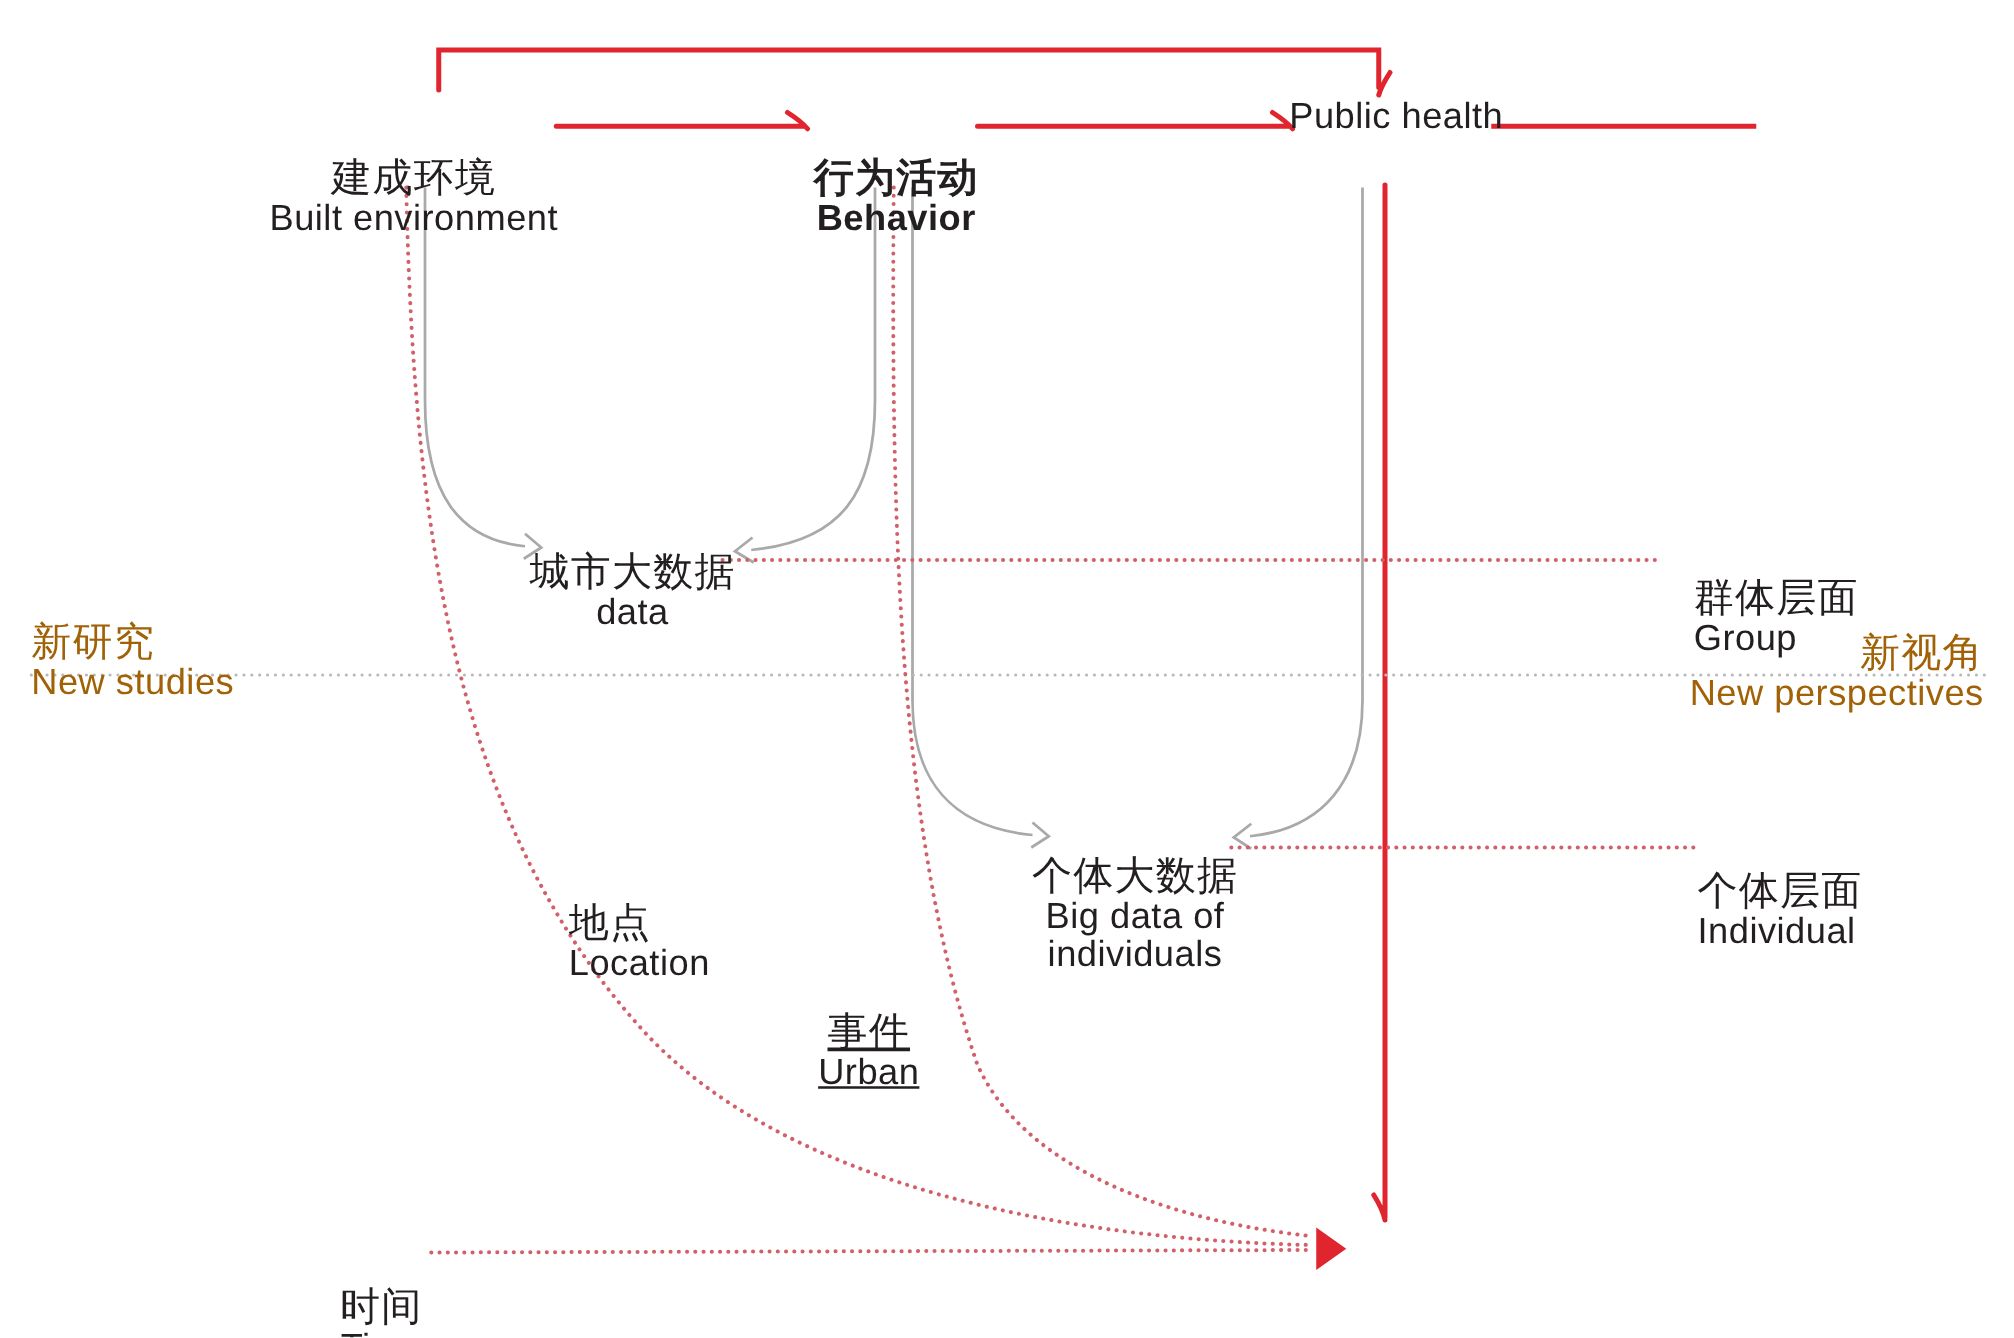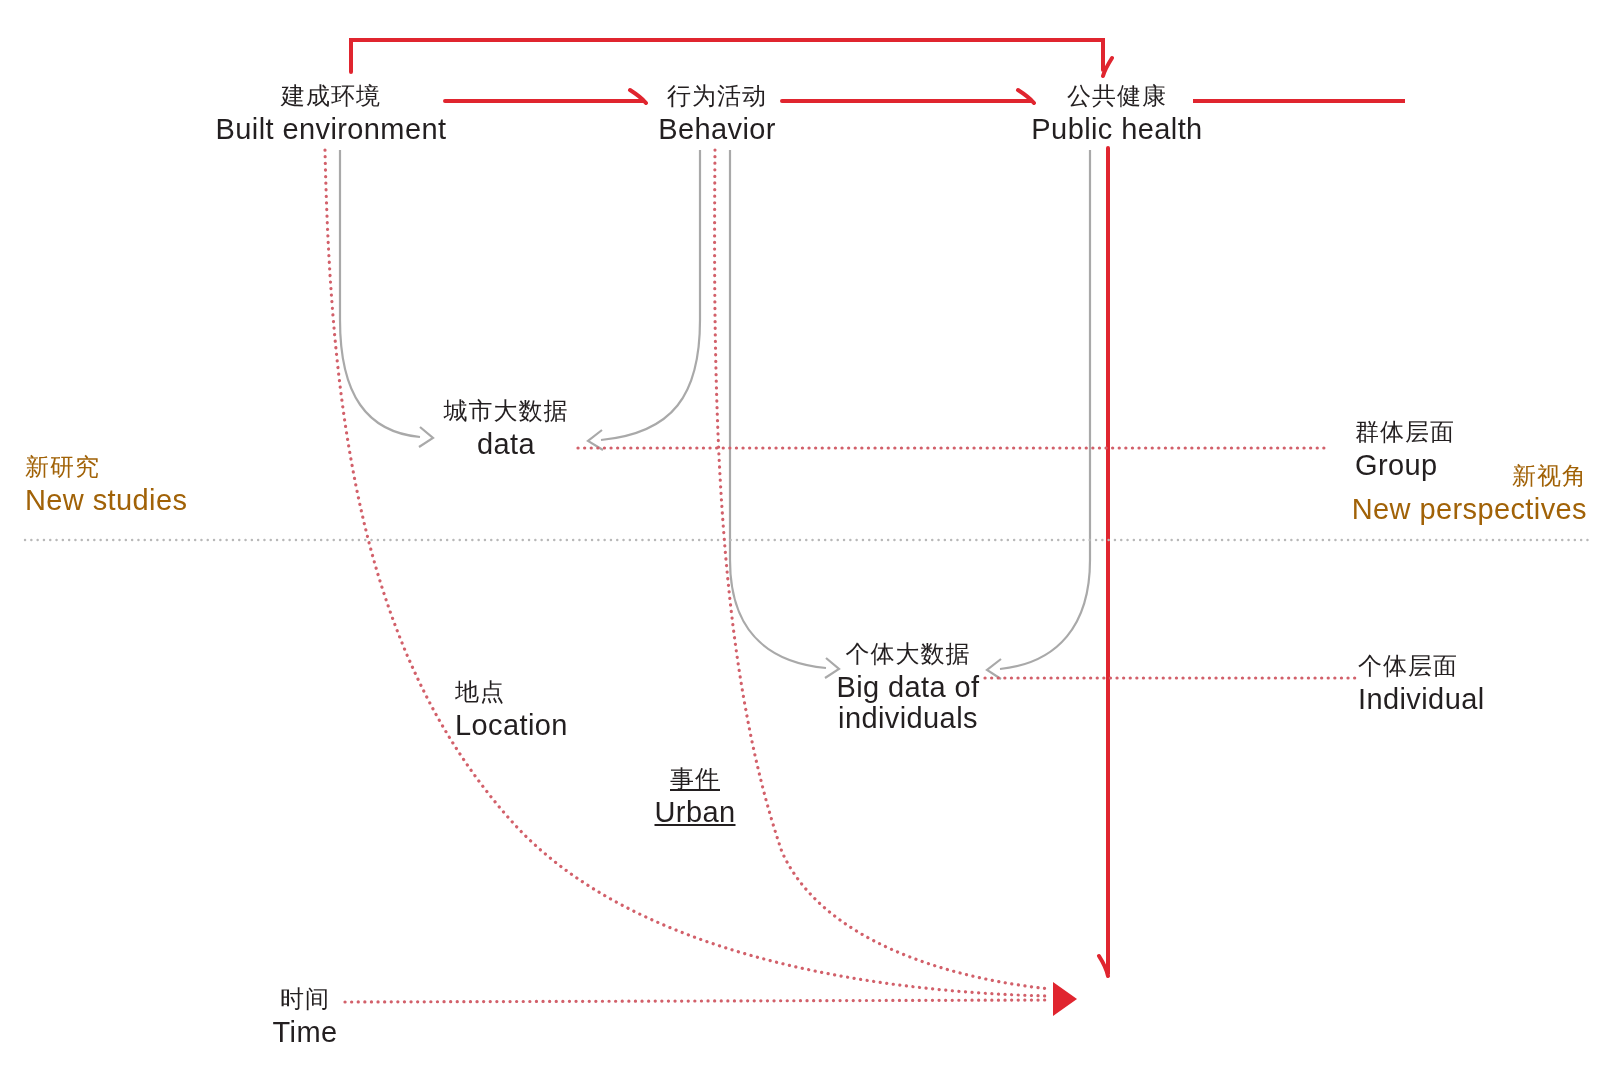--- a/index.html
+++ b/index.html
@@ -6,21 +6,21 @@
   #stage{
     position:relative;
     width:1611px;height:1070px;
     background:#ffffff;
     font-family:"Liberation Sans","DejaVu Sans",sans-serif;
     color:#231f20;
     overflow:hidden;
   }
   #diagram-svg{position:absolute;left:0;top:0;width:1611px;height:1070px;}
   .node{position:absolute;}
-  .zh{font-size:24px;line-height:36px;letter-spacing:1px;white-space:nowrap;}
+  .zh{font-size:32px;line-height:36px;letter-spacing:1px;white-space:nowrap;margin-top:46px;}
   .en{font-size:29px;line-height:31px;letter-spacing:0.4px;white-space:nowrap;}
   .center{text-align:center;}
   .right{text-align:right;}
   .darkred{color:#a16207;}
 </style>
 </head>
 <body>
 
 <div id="stage">
 
@@ -61,27 +61,26 @@
     <path d="M 345 1002 L 1050 1000" fill="none" stroke="#d2606a" stroke-width="3.2" stroke-dasharray="0.1 6.5" stroke-linecap="round"></path>
 
     <polygon points="1053,982 1077,999 1053,1016" fill="#e0252f"></polygon>
   </svg>
 
   <div class="node center" style="left:181px;top:78px;width:300px;">
     <div class="zh">建成环境</div>
     <div class="en">Built environment</div>
   </div>
 
-  <div class="node center" style="left:567px;top:78px;width:300px;">
+  <div class="node center" style="left:567px;top:78px;width:300px;font-weight:bold;">
     <div class="zh">行为活动</div>
     <div class="en">Behavior</div>
   </div>
 
   <div class="node center" style="left:967px;top:78px;width:300px;">
-    <div class="zh">公共健康</div>
     <div class="en">Public health</div>
   </div>
 
   <div class="node center" style="left:381px;top:393px;width:250px;">
     <div class="zh">城市大数据</div>
     <div class="en">data</div>
   </div>
 
   <div class="node center" style="left:783px;top:636px;width:250px;">
     <div class="zh">个体大数据</div>

